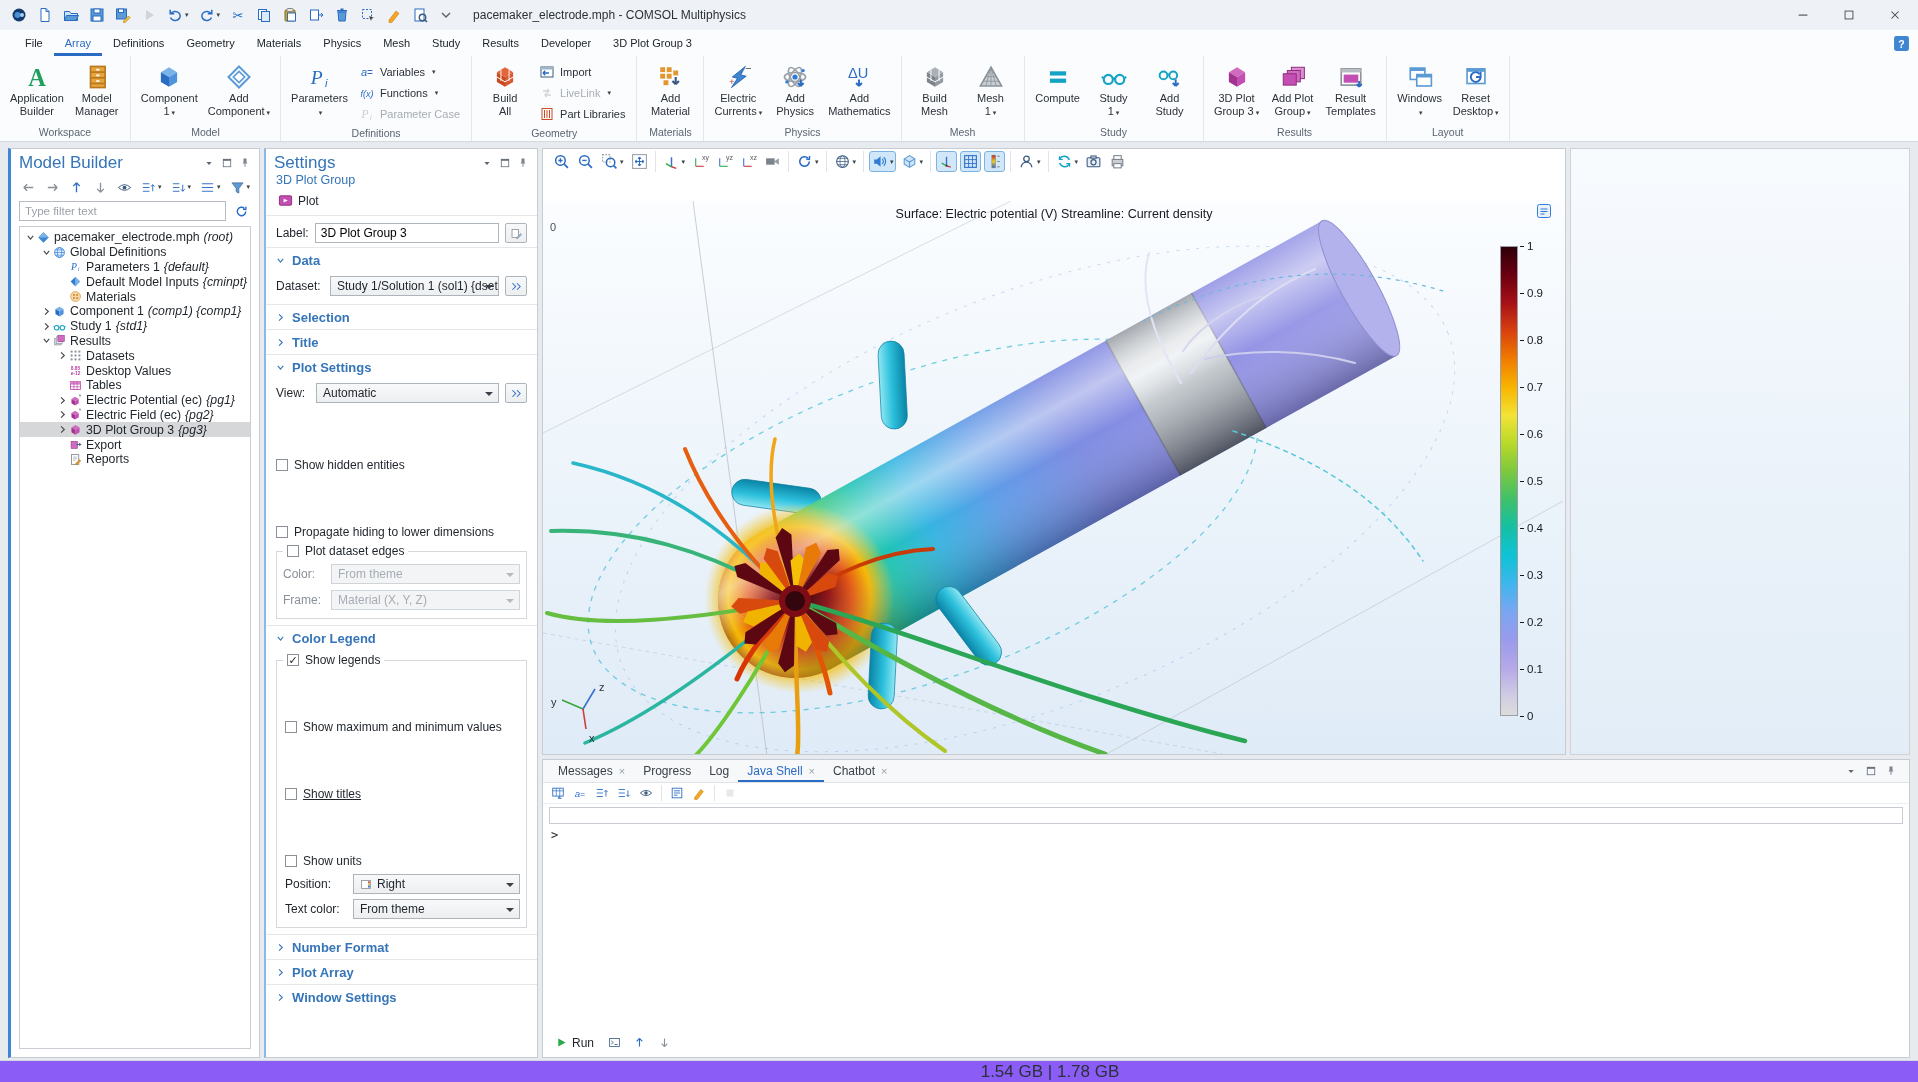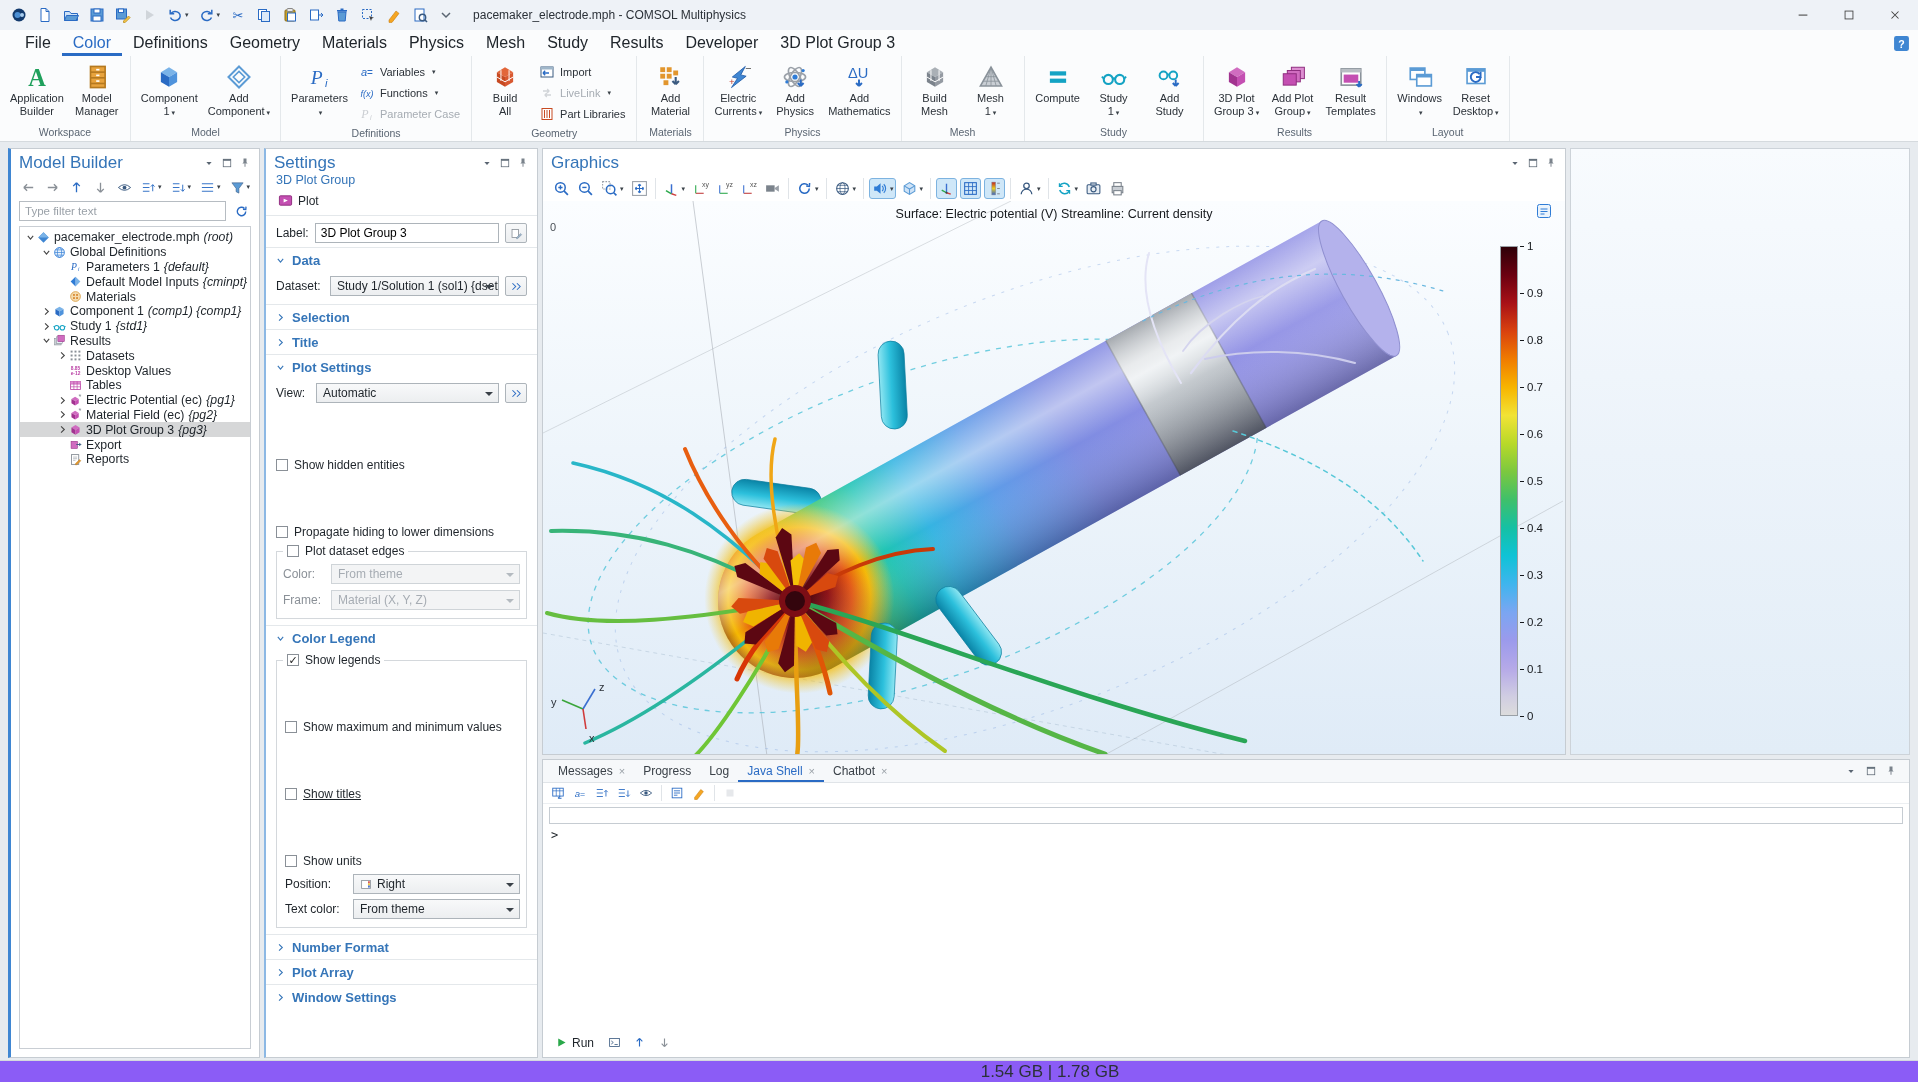--- a/index.html
+++ b/index.html
@@ -8,21 +8,21 @@
   
   .titlebar{position:absolute;top:0;left:0;right:0;height:30px;background:#eef2f7;display:flex;align-items:center;padding-left:6px;}
   .qa-btn{display:inline-flex;align-items:center;padding:2px 3px;margin:0 2px;border-radius:3px;}
   .qa-btn.dis{opacity:.55;}
   .car{font-size:7px;color:#3a4148;margin-left:2px;}
   .win-title{margin-left:14px;font-size:12px;color:#2b3138;white-space:nowrap;}
   .win-controls{margin-left:auto;display:flex;height:30px;}
   .win-btn{width:46px;height:30px;display:flex;align-items:center;justify-content:center;}
   
   .menubar{position:absolute;top:30px;left:0;right:0;height:26px;background:#fbfcfd;display:flex;align-items:stretch;padding-left:14px;}
-  .menu-item{display:flex;align-items:center;padding:0 11px;font-size:16px;color:#20262c;cursor:default;}
+  .menu-item{display:flex;align-items:center;padding:0 11px;font-size:11px;color:#20262c;cursor:default;}
   .menu-item.active{color:#2a6bc4;box-shadow:inset 0 -3px 0 #2a6bc4;}
   .menu-help{margin-left:auto;margin-right:8px;display:flex;align-items:center;}
   
   .ribbon{position:absolute;top:56px;left:0;right:0;height:86px;background:#fbfcfd;border-bottom:1px solid #d5dade;display:flex;}
   .rb-group{display:flex;flex-direction:column;border-right:1px solid #e4e8eb;}
   .rb-items{display:flex;align-items:flex-start;padding:3px 5px 0 5px;flex:1;}
   .rb-caption{text-align:center;font-size:10.5px;color:#5a6572;padding:1px 8px 3px 8px;}
   .rb-large{display:flex;flex-direction:column;align-items:center;min-width:56px;padding:3px 5px 1px 5px;border-radius:3px;}
   .rb-large .rbl-ic{height:30px;display:flex;align-items:center;}
   .rb-lines{font-size:11px;line-height:1.2;text-align:center;color:#2b3138;}
@@ -235,21 +235,21 @@
           <svg viewBox="0 0 16 16" width="14" height="14">
             <path d="M4 4l8 8M12 4l-8 8" stroke="#444" stroke-width="1.2"></path>
           </svg>
         </span>
       </span>
   </div>
 
   <div class="menubar">
     <span id="menu" style="display:flex;">
         <span class="menu-item">File</span>
-        <span class="menu-item active">Color</span>
+        <span class="menu-item active">Array</span>
         <span class="menu-item">Definitions</span>
         <span class="menu-item">Geometry</span>
         <span class="menu-item">Materials</span>
         <span class="menu-item">Physics</span>
         <span class="menu-item">Mesh</span>
         <span class="menu-item">Study</span>
         <span class="menu-item">Results</span>
         <span class="menu-item">Developer</span>
         <span class="menu-item">3D Plot Group 3</span>
       </span>
@@ -930,21 +930,21 @@
               </svg>
             </span>
             <span class="ticon">
               <svg viewBox="0 0 16 16" width="13" height="13">
                 <path d="M3 6l4.5-2.7L12 6 7.5 8.7z" fill="#d06cc0"></path>
                 <path d="M3 6v5.5l4.5 2.7V8.7z" fill="#a23390"></path>
                 <path d="M12 6v5.5l-4.5 2.7V8.7z" fill="#c44fb2"></path>
                 <text x="13.5" y="6" font-size="9" fill="#7b838c" text-anchor="middle">*</text>
               </svg>
             </span>
-            <span class="tlabel">Material Field (ec)</span>
+            <span class="tlabel">Electric Field (ec)</span>
             <span class="tsuffix">{pg2}</span>
           </div>
           <div class="tree-row selected" style="padding-left: 37px;">
             <span class="texp">
               <svg viewBox="0 0 10 10" width="9" height="9">
                 <path d="M3.4 1.6L7 5 3.4 8.4" fill="none" stroke="#444" stroke-width="1.2"></path>
               </svg>
             </span>
             <span class="ticon">
               <svg viewBox="0 0 16 16" width="13" height="13">
@@ -1174,42 +1174,20 @@
             <svg viewBox="0 0 10 10" width="9" height="9">
               <path d="M3.4 1.6L7 5 3.4 8.4" fill="none" stroke="#3575b8" stroke-width="1.2"></path>
             </svg>
           </span>
           <span>Window Settings</span>
         </div>
     </div>
   </div>
 
   <div class="panel gfx-panel">
-    <div class="phead">
-      <span class="ptitle">Graphics</span>
-      <span class="phead-icons" id="gfx-head-icons">
-          <span class="hicon">
-            <svg viewBox="0 0 16 16" width="12" height="12">
-              <path d="M4.5 6.5h7L8 10.5z" fill="#5a6572"></path>
-            </svg>
-          </span>
-          <span class="hicon">
-            <svg viewBox="0 0 16 16" width="12" height="12">
-              <rect x="3" y="3" width="10" height="10" fill="none" stroke="#5a6572"></rect>
-              <rect x="3" y="3" width="10" height="2" fill="#5a6572"></rect>
-            </svg>
-          </span>
-          <span class="hicon">
-            <svg viewBox="0 0 16 16" width="12" height="12">
-              <path d="M6 2h4v5l1.5 1.5h-7L6 7z" fill="#7b838c"></path>
-              <line x1="8" y1="8.5" x2="8" y2="13" stroke="#7b838c" stroke-width="1.3"></line>
-            </svg>
-          </span>
-        </span>
-    </div>
     <div class="gfx-tools" id="gfx-tools">
         <span class="tool-btn">
           <svg viewBox="0 0 16 16" width="17" height="17">
             <circle cx="7" cy="7" r="4.5" fill="none" stroke="#2a6bc4" stroke-width="1.4"></circle>
             <path d="M10.3 10.3L14 14" stroke="#2a6bc4" stroke-width="1.6"></path>
             <path d="M7 5v4M5 7h4" stroke="#2a6bc4" stroke-width="1.3"></path>
           </svg>
         </span>
         <span class="tool-btn">
           <svg viewBox="0 0 16 16" width="17" height="17">

